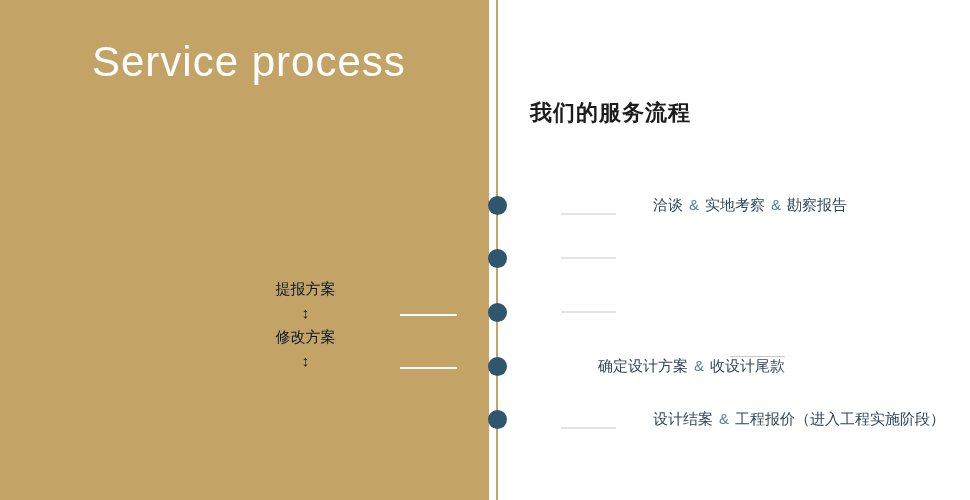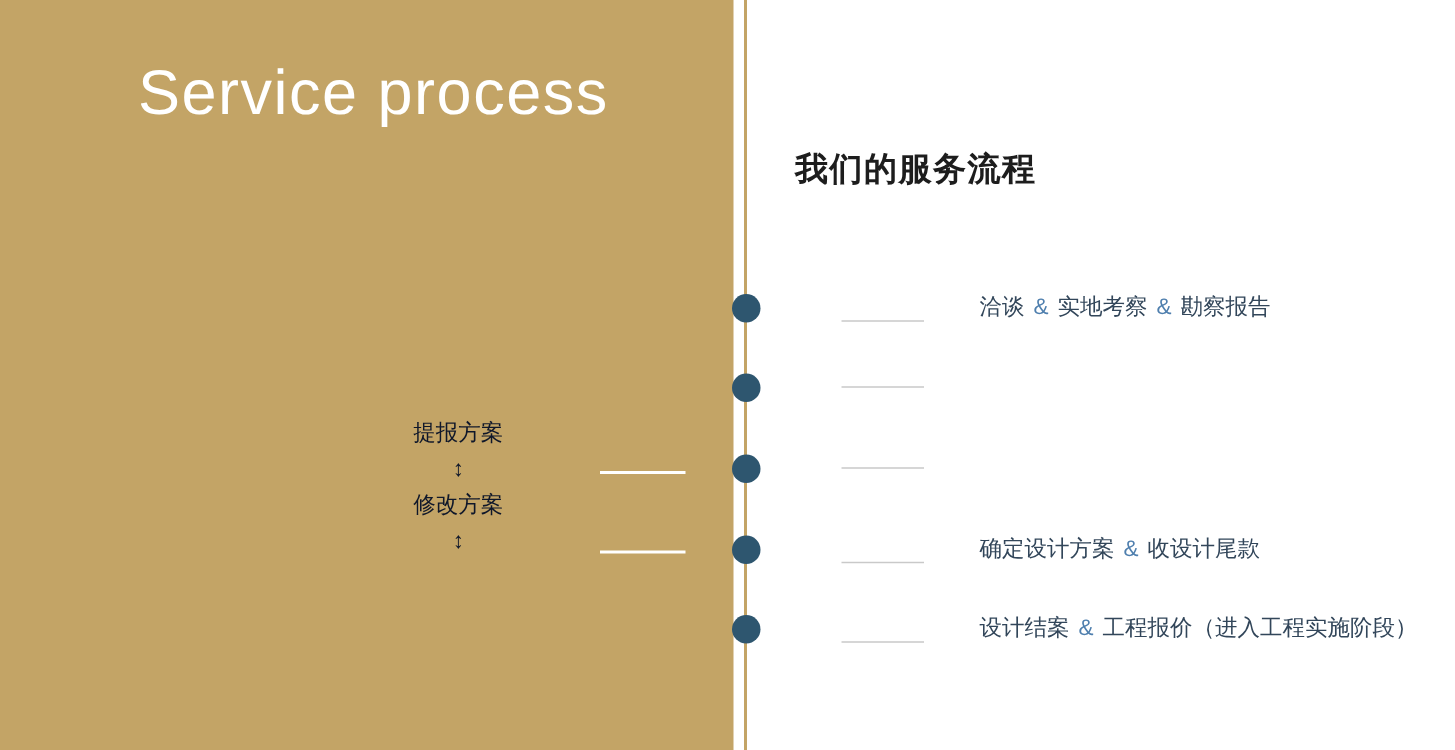--- a/index.html
+++ b/index.html
@@ -130,21 +130,21 @@
         <div class="process-row" style="top: 205px;">
           <span class="row-line"></span>
           <span class="row-text"><span>洽谈</span><span class="amp">&amp;</span><span>实地考察</span><span class="amp">&amp;</span><span>勘察报告</span></span>
         </div>
         <div class="process-row" style="top: 258px;">
           <span class="row-line"></span>
         </div>
         <div class="process-row" style="top: 312px;">
           <span class="row-line"></span>
         </div>
-        <div class="process-row" style="top: 366px;">
+        <div class="process-row" style="top: 366px; flex-direction: column;">
           <span class="row-line"></span>
           <span class="row-text"><span>确定设计方案</span><span class="amp">&amp;</span><span>收设计尾款</span></span>
         </div>
         <div class="process-row" style="top: 419px;">
           <span class="row-line"></span>
           <span class="row-text"><span>设计结案</span><span class="amp">&amp;</span><span>工程报价（进入工程实施阶段）</span></span>
         </div>
       </div>
   </div>
 

